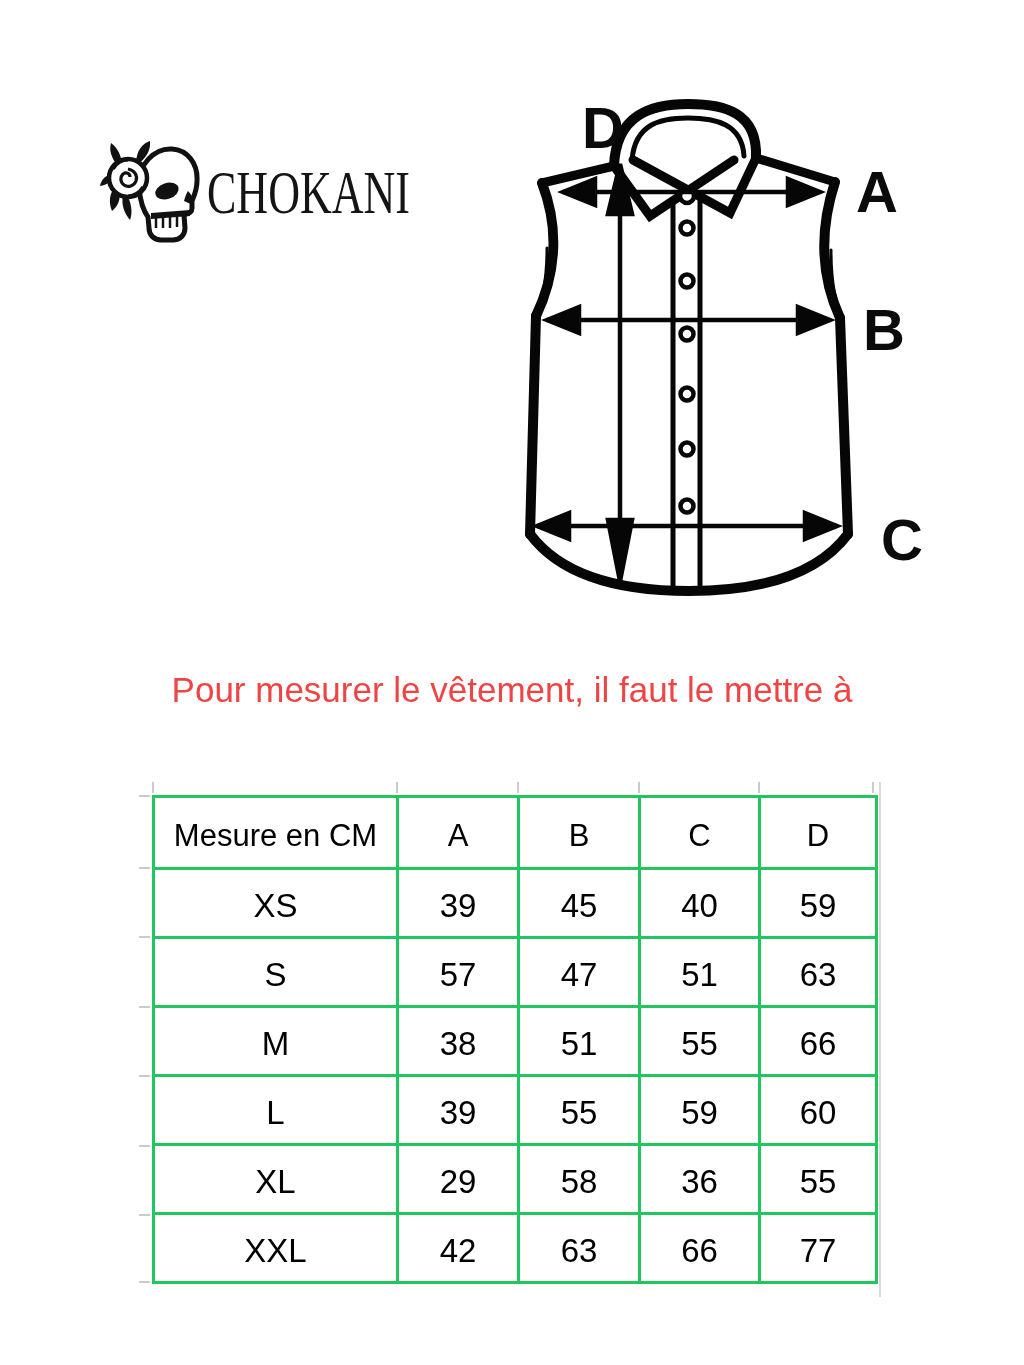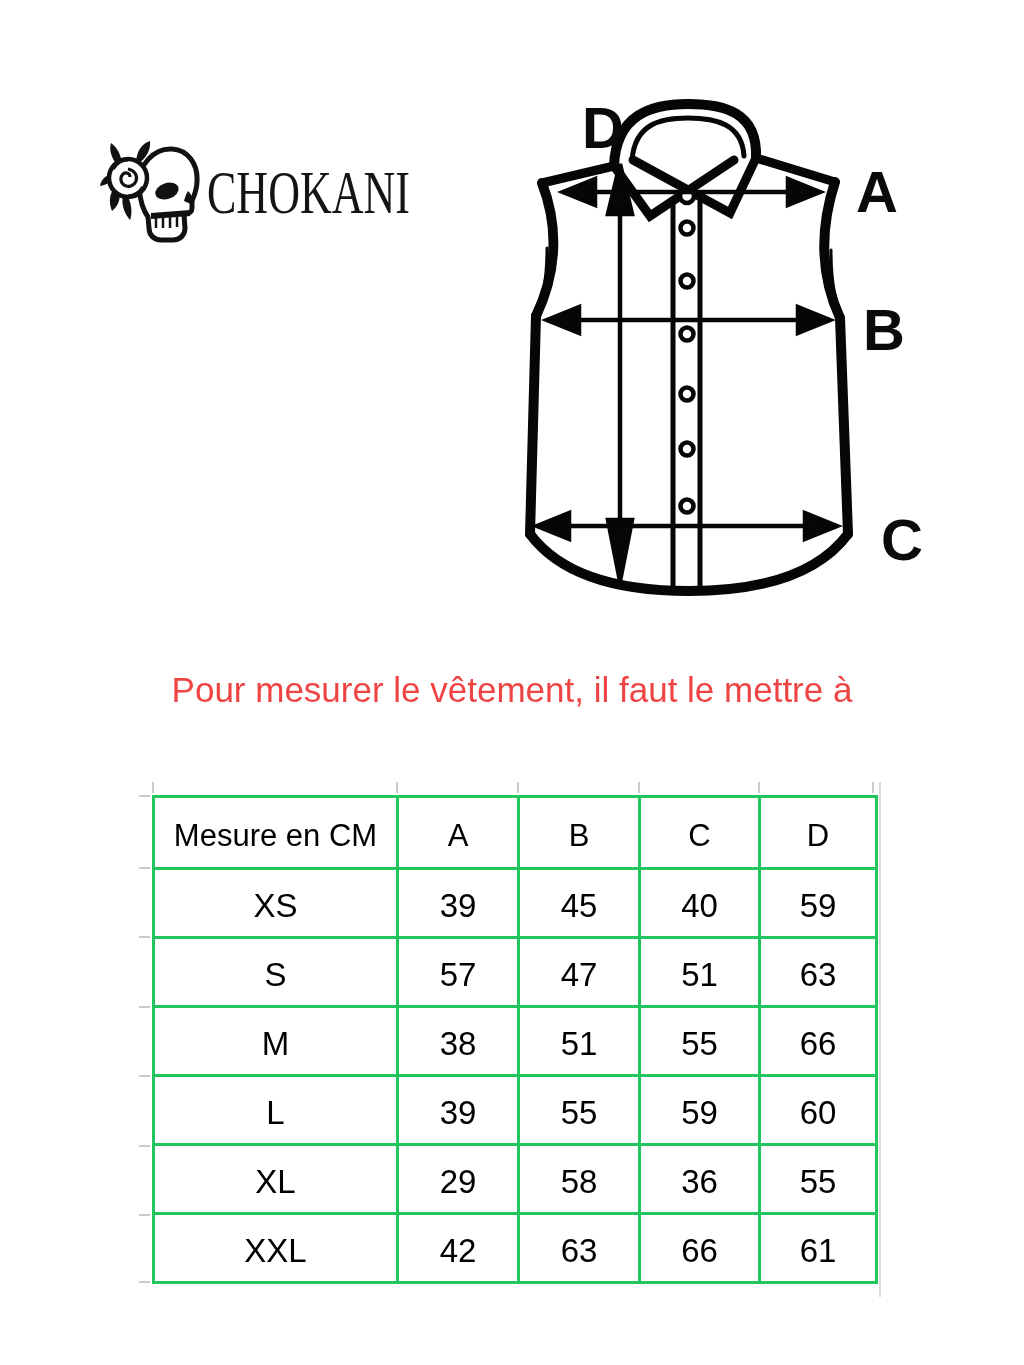--- a/index.html
+++ b/index.html
@@ -210,19 +210,19 @@
         <td>29</td>
         <td>58</td>
         <td>36</td>
         <td>55</td>
       </tr>
       <tr>
         <td>XXL</td>
         <td>42</td>
         <td>63</td>
         <td>66</td>
-        <td>61</td>
+        <td>77</td>
       </tr>
     </tbody>
       </table>
   </div>
 
 </div>
 
 </body></html>

